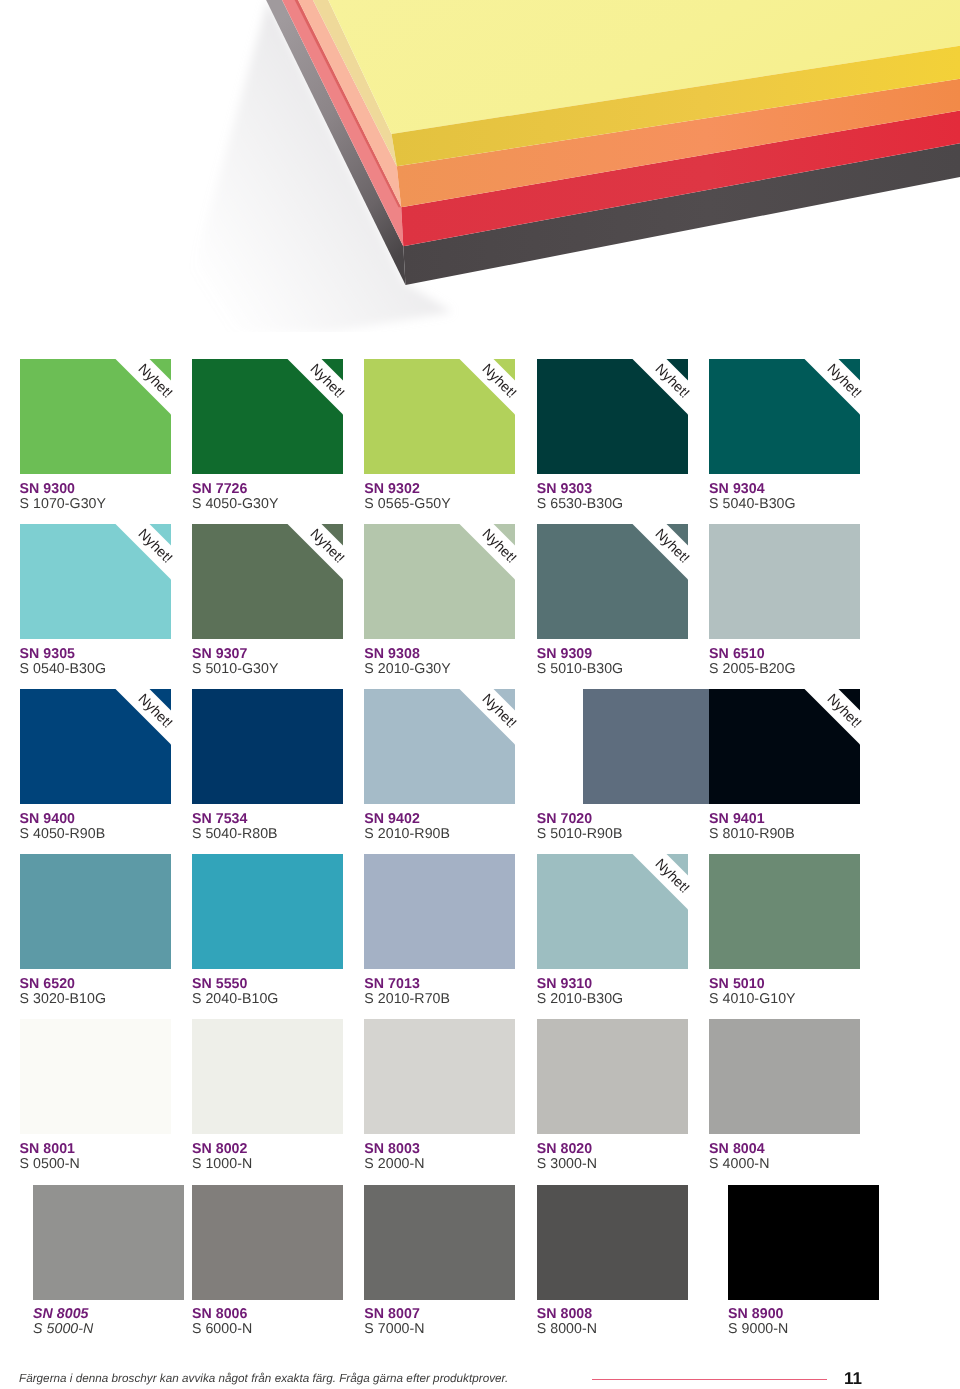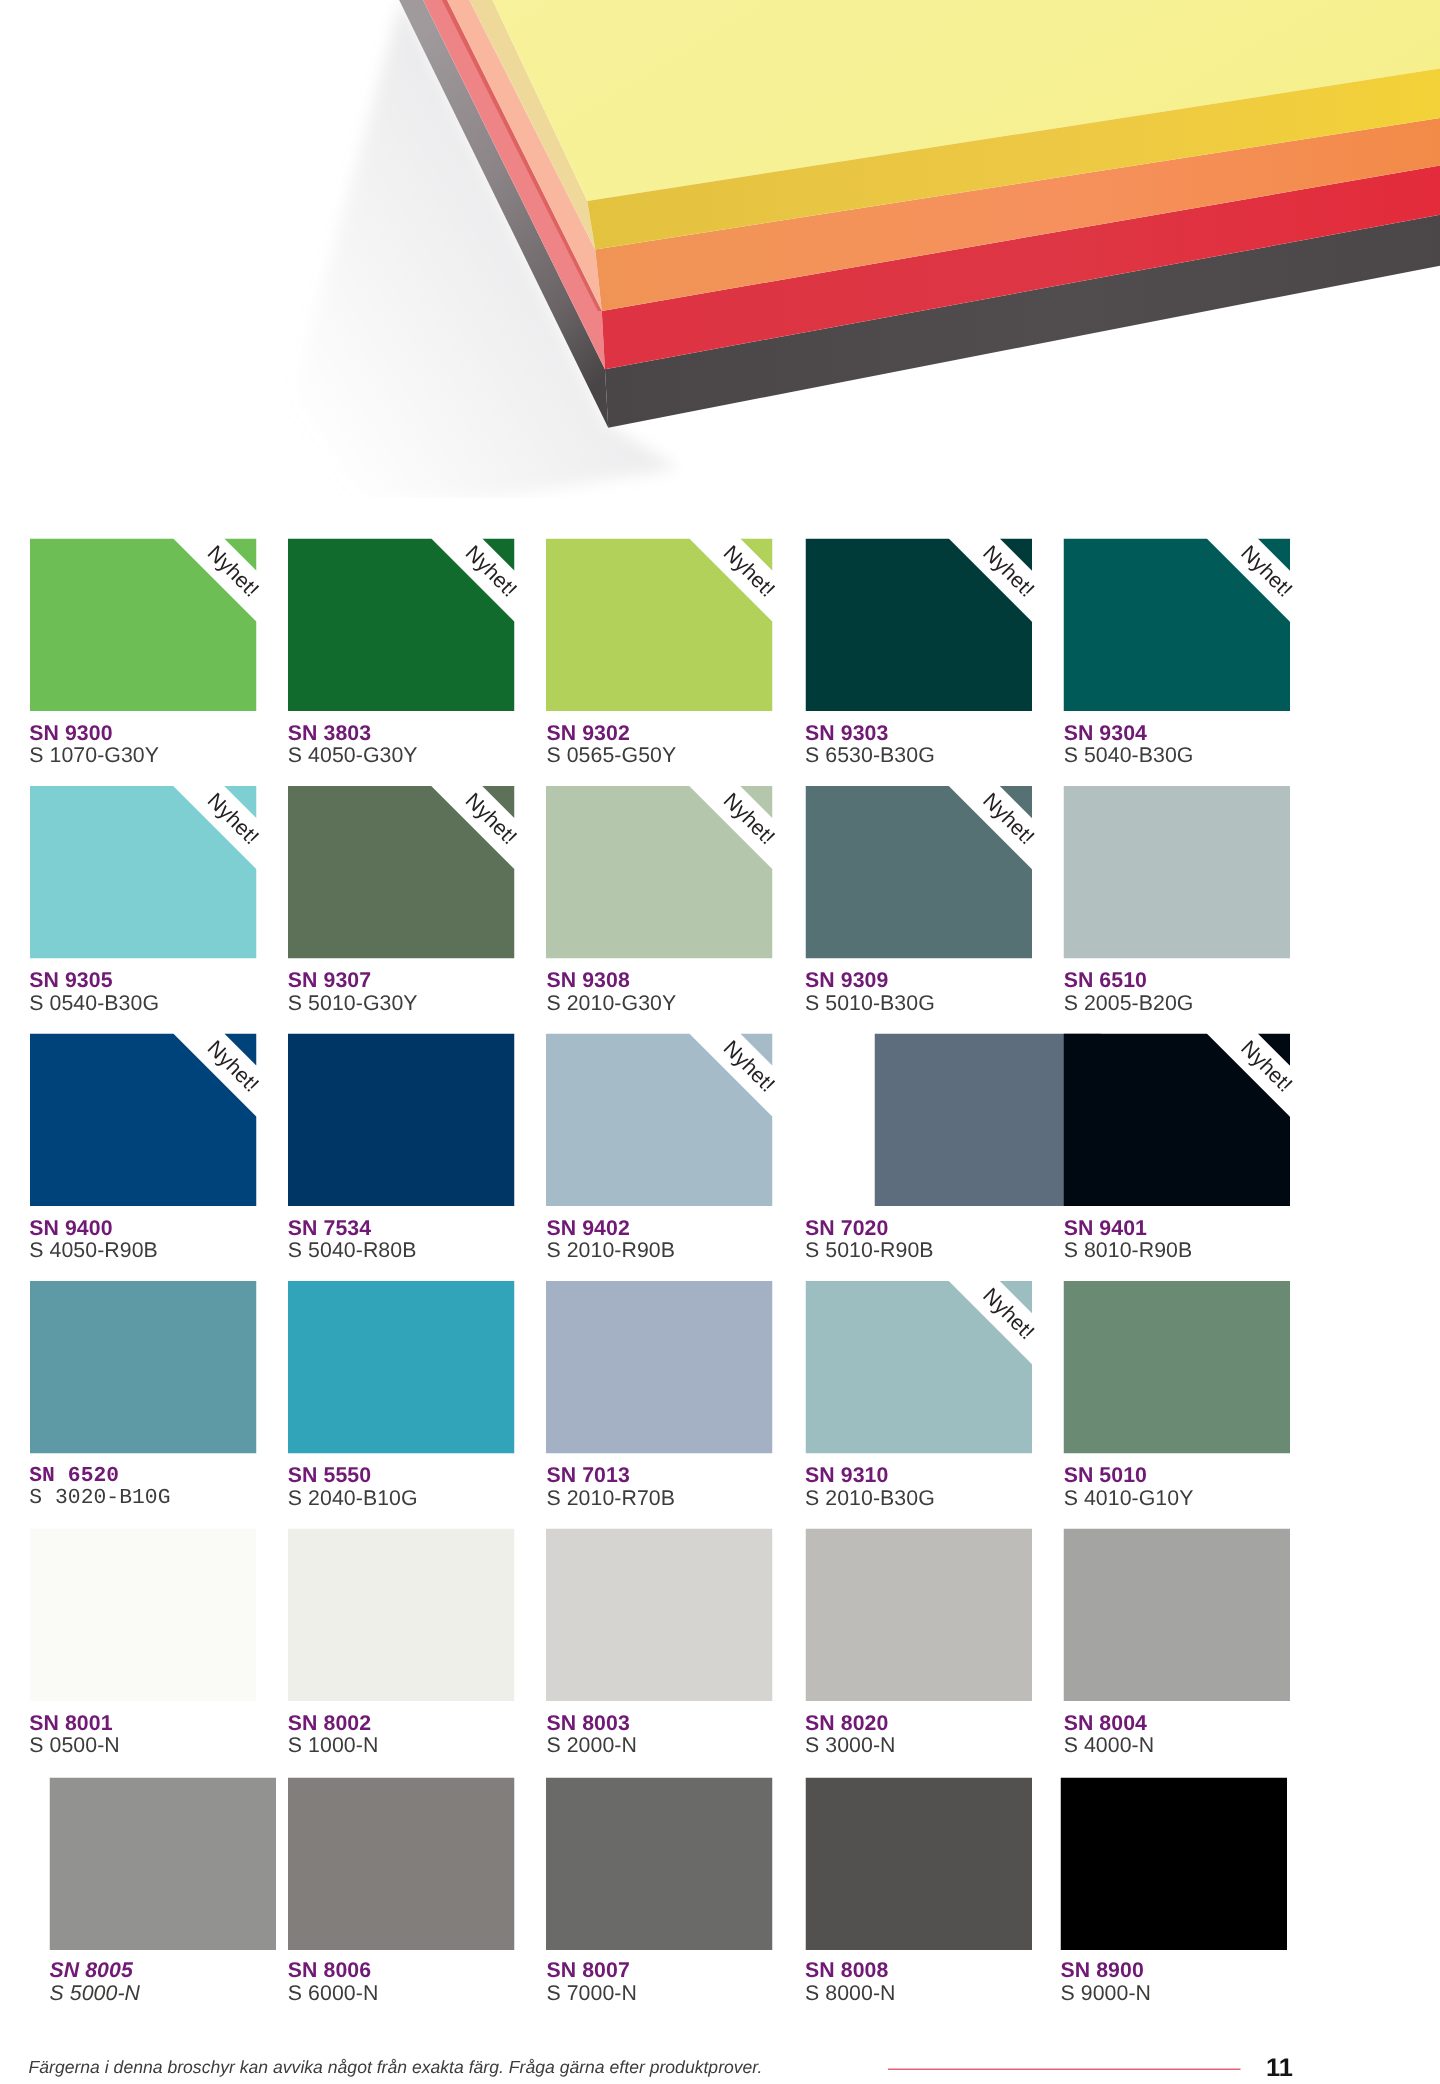--- a/index.html
+++ b/index.html
@@ -122,21 +122,21 @@
       </div>
       <div class="cell" style="left: 191.9px; top: 359px;">
         <div class="sw-wrap">
           <svg width="151" height="115" viewBox="0 0 151 115" class="sw">
             <polygon points="0,0 95.5,0 151,55.5 151,115 0,115" fill="#106B2D"></polygon>
             <polygon points="129.5,0 151,0 151,21.5" fill="#106B2D"></polygon>
           </svg>
           <div class="nyhet" style="left: 126px; top: 1.5px; transform: rotate(45deg);">Nyhet!</div>
         </div>
         <div class="lab" style="top: 122.5px;">
-          <div class="lab1">SN 3803</div>
+          <div class="lab1">SN 7726</div>
           <div class="lab2">S 4050-G30Y</div>
         </div>
       </div>
       <div class="cell" style="left: 364.3px; top: 359px;">
         <div class="sw-wrap">
           <svg width="151" height="115" viewBox="0 0 151 115" class="sw">
             <polygon points="0,0 95.5,0 151,55.5 151,115 0,115" fill="#B2D15B"></polygon>
             <polygon points="129.5,0 151,0 151,21.5" fill="#B2D15B"></polygon>
           </svg>
           <div class="nyhet" style="left: 126px; top: 1.5px; transform: rotate(45deg);">Nyhet!</div>
@@ -295,21 +295,21 @@
           <div class="lab1">SN 9401</div>
           <div class="lab2">S 8010-R90B</div>
         </div>
       </div>
       <div class="cell" style="left: 19.5px; top: 854.3px;">
         <div class="sw-wrap">
           <svg width="151" height="115" viewBox="0 0 151 115" class="sw">
             <polygon points="0,0 151,0 151,115 0,115" fill="#5D9AA6"></polygon>
           </svg>
         </div>
-        <div class="lab" style="top: 122.5px; font-family: Liberation Mono, monospace;">
+        <div class="lab" style="top: 122.5px;">
           <div class="lab1">SN 6520</div>
           <div class="lab2">S 3020-B10G</div>
         </div>
       </div>
       <div class="cell" style="left: 191.9px; top: 854.3px;">
         <div class="sw-wrap">
           <svg width="151" height="115" viewBox="0 0 151 115" class="sw">
             <polygon points="0,0 151,0 151,115 0,115" fill="#32A4BA"></polygon>
           </svg>
         </div>
@@ -445,21 +445,21 @@
         <div class="sw-wrap">
           <svg width="151" height="115" viewBox="0 0 151 115" class="sw">
             <polygon points="0,0 151,0 151,115 0,115" fill="#525150"></polygon>
           </svg>
         </div>
         <div class="lab" style="top: 122.5px;">
           <div class="lab1">SN 8008</div>
           <div class="lab2">S 8000-N</div>
         </div>
       </div>
-      <div class="cell" style="left: 707px; top: 1184.5px;">
+      <div class="cell" style="left: 728px; top: 1184.5px;">
         <div class="sw-wrap">
           <svg width="151" height="115" viewBox="0 0 151 115" class="sw">
             <polygon points="0,0 151,0 151,115 0,115" fill="#000000"></polygon>
           </svg>
         </div>
         <div class="lab" style="top: 122.5px;">
           <div class="lab1">SN 8900</div>
           <div class="lab2">S 9000-N</div>
         </div>
       </div>

